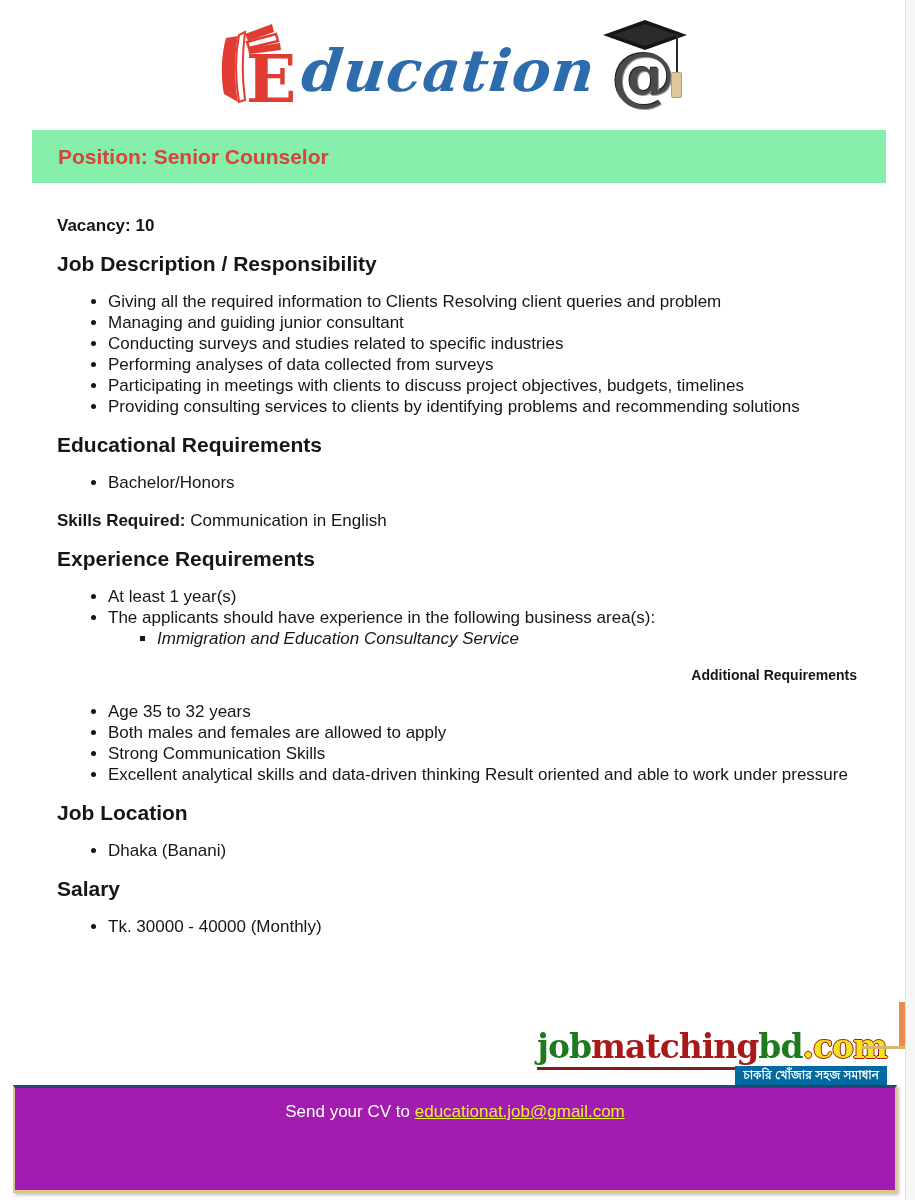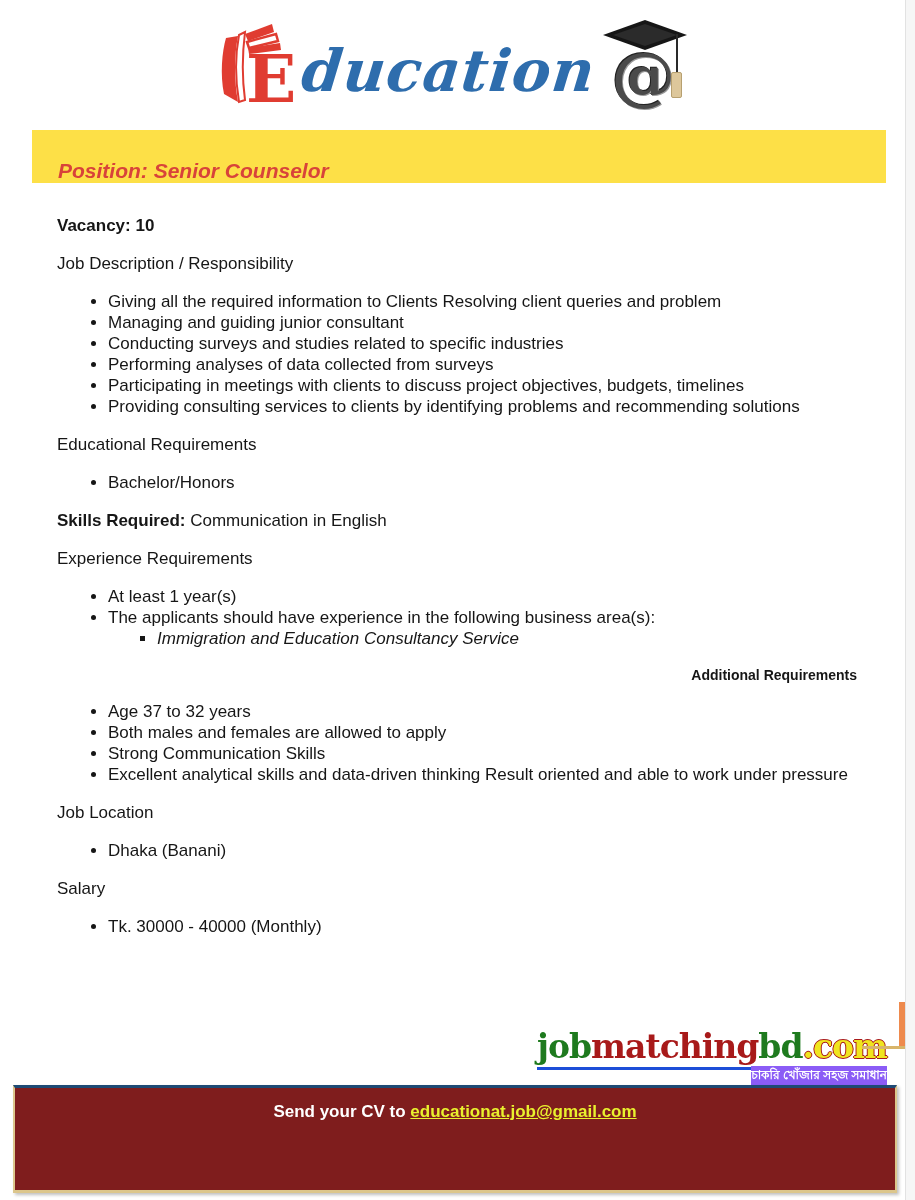--- a/index.html
+++ b/index.html
@@ -28,56 +28,56 @@
     line-height:1; color:#4a4a4a;
     text-shadow:1px 1px 0 #9a9a9a, -1px -1px 0 #222;
   }
   .cap-board {
     position:absolute; left:6px; top:2px; width:84px; height:30px;
   }
   .tassel-cord { position:absolute; left:79px; top:16px; width:2px; height:40px; background:#2a2a2a; }
   .tassel-body { position:absolute; left:74px; top:54px; width:11px; height:26px; background:#ddc79b; border:1px solid #b7a070; border-radius:2px; }
   
   .banner {
-    margin:0 20px 0 32px; width:854px; height:53px; background:#fde047;
-    display:flex; align-items:flex-end; padding-left:26px;font-style:italic;
+    margin:0 20px 0 32px; width:854px; height:53px; background:#86efac;
+    display:flex; align-items:center; padding-left:26px;
   }
   .banner-title { font-size:21px; font-weight:bold; color:#d8433a; }
   
   .content { padding:32px 48px 0 57px; font-size:17px; line-height:21px; }
   .content p { margin:0 0 17px; }
-  .content h2 { font-size:17px; line-height:21px; font-weight:normal; margin:0 0 17px; }
+  .content h2 { font-size:21px; line-height:21px; font-weight:bold; margin:0 0 17px; }
   .content h3 { font-size:14px; line-height:18px; font-weight:bold; margin:6px 0 17px;text-align:right; }
   .content ul { margin:9px 0 17px; padding-left:51px; list-style:disc; }
   .content ul ul { margin:0; padding-left:49px; list-style:square;font-style:italic; }
   .content li { line-height:21px; }
   .label { font-weight:bold; }
   li.justified { text-align:justify; }
   .add-list { margin-top:14px !important; }
   
   .jm-logo { position:absolute; top:1030px; right:18px; text-align:right; }
   .jm-text {
     font-family:"DejaVu Serif", serif; font-weight:bold; font-size:33px;
     line-height:1; letter-spacing:-1px; white-space:nowrap;
   }
-  .jm-under { border-bottom:3px solid #1d4ed8; padding-bottom:1px;text-align:right; }
+  .jm-under { border-bottom:3px solid #7f1d1d; padding-bottom:1px;text-align:right; }
   .jm-green { color:#1e7a1e; }
   .jm-red { color:#a81a1a; }
   .jm-yellow { color:#f0e51e; text-shadow:1px 0 0 #a81a1a, -1px 0 0 #a81a1a, 0 1px 0 #a81a1a, 0 -1px 0 #a81a1a; }
   .jm-badge {
-    display:inline-block; margin-top:3px; background:#8b5cf6; color:#ffffff;
-    font-size:12px; font-weight:bold; padding:2px 0 3px; line-height:1.2;
+    display:inline-block; margin-top:3px; background:#0369a1; color:#ffffff;
+    font-size:12px; font-weight:bold; padding:2px 8px 3px; line-height:1.2;
   }
   
   .footer {
     position:absolute; left:13px; top:1085px; width:884px; height:108px;
-    background:#7f1d1d;
+    background:#a21caf;
     border-left:2px solid #dcc68c; border-right:2px solid #dcc68c;
     border-bottom:3px solid #dcc68c; border-top:3px solid #1d4a75;
-    text-align:center; color:#ffffff; font-weight:bold; font-size:17px;
+    text-align:center; color:#ffffff; font-weight:normal; font-size:17px;
     box-shadow:2px 2px 3px rgba(0,0,0,0.25);
   }
   .footer-line1 { margin-top:14px; }
   .footer-line2 { margin-top:19px; }
   .email-link { color:#e9f12e; text-decoration:underline; }
   .deadline-date { color:#ede93b; }
   
   .edge-strip { position:absolute; left:899px; top:1002px; width:7px; height:44px; background:#ee8a4d; }
   .edge-goldline { position:absolute; left:862px; top:1046px; width:53px; height:3px; background:#d8b56a; }
 </style>
@@ -147,21 +147,21 @@
       <li>
         <span>The applicants should have experience in the following business area(s):</span>
         <ul>
           <li>Immigration and Education Consultancy Service</li>
         </ul>
       </li>
     </ul>
 
     <h3>Additional Requirements</h3>
     <ul class="add-list">
-      <li>Age 37 to 32 years</li>
+      <li>Age 35 to 32 years</li>
       <li>Both males and females are allowed to apply</li>
       <li>Strong Communication Skills</li>
       <li class="justified">Excellent analytical skills and data-driven thinking Result oriented and able to work under pressure</li>
     </ul>
 
     <h2>Job Location</h2>
     <ul>
       <li>Dhaka (Banani)</li>
     </ul>
 

